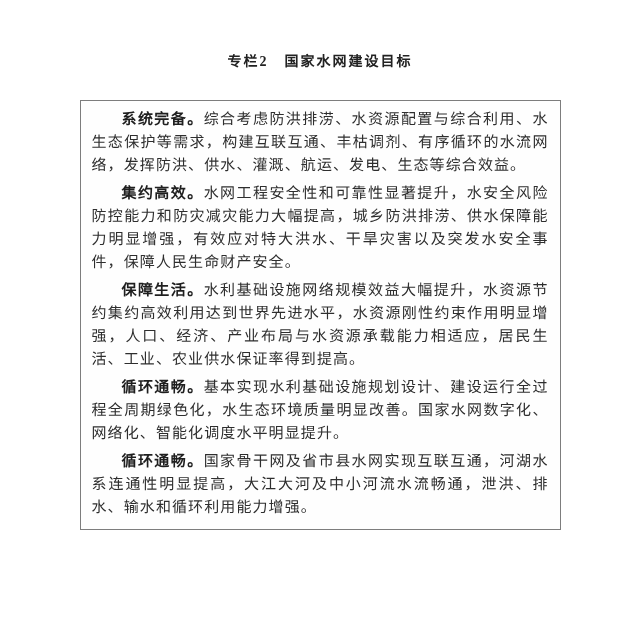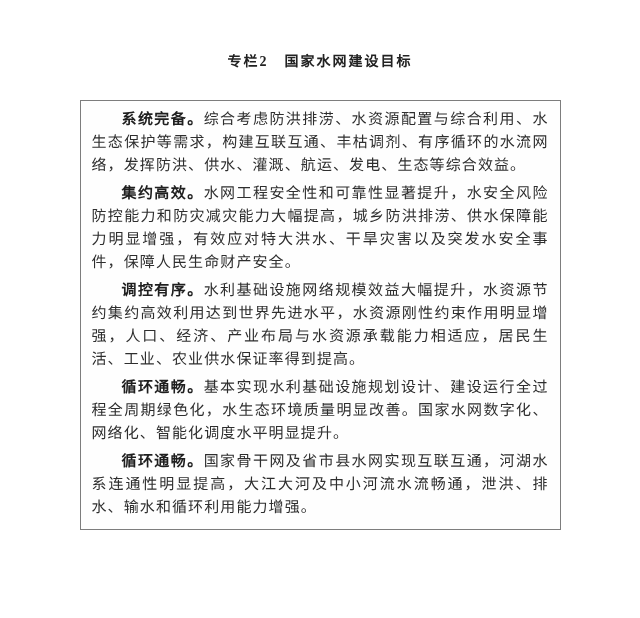--- a/index.html
+++ b/index.html
@@ -55,20 +55,20 @@
 <body>
 
 <h1 class="page-title">专栏2　国家水网建设目标</h1>
 
 <div class="goals-box">
 
   <p class="para"><b class="label">系统完备。</b><span>综合考虑防洪排涝、水资源配置与综合利用、水生态保护等需求，构建互联互通、丰枯调剂、有序循环的水流网络，发挥防洪、供水、灌溉、航运、发电、生态等综合效益。</span></p>
 
   <p class="para"><b class="label">集约高效。</b><span>水网工程安全性和可靠性显著提升，水安全风险防控能力和防灾减灾能力大幅提高，城乡防洪排涝、供水保障能力明显增强，有效应对特大洪水、干旱灾害以及突发水安全事件，保障人民生命财产安全。</span></p>
 
-  <p class="para"><b class="label">调控有序。</b><span>水利基础设施网络规模效益大幅提升，水资源节约集约高效利用达到世界先进水平，水资源刚性约束作用明显增强，人口、经济、产业布局与水资源承载能力相适应，居民生活、工业、农业供水保证率得到提高。</span></p>
+  <p class="para"><b class="label">保障生活。</b><span>水利基础设施网络规模效益大幅提升，水资源节约集约高效利用达到世界先进水平，水资源刚性约束作用明显增强，人口、经济、产业布局与水资源承载能力相适应，居民生活、工业、农业供水保证率得到提高。</span></p>
 
   <p class="para"><b class="label">循环通畅。</b><span>基本实现水利基础设施规划设计、建设运行全过程全周期绿色化，水生态环境质量明显改善。国家水网数字化、网络化、智能化调度水平明显提升。</span></p>
 
   <p class="para"><b class="label">循环通畅。</b><span>国家骨干网及省市县水网实现互联互通，河湖水系连通性明显提高，大江大河及中小河流水流畅通，泄洪、排水、输水和循环利用能力增强。</span></p>
 
 
 </div>
 
 </body></html>

